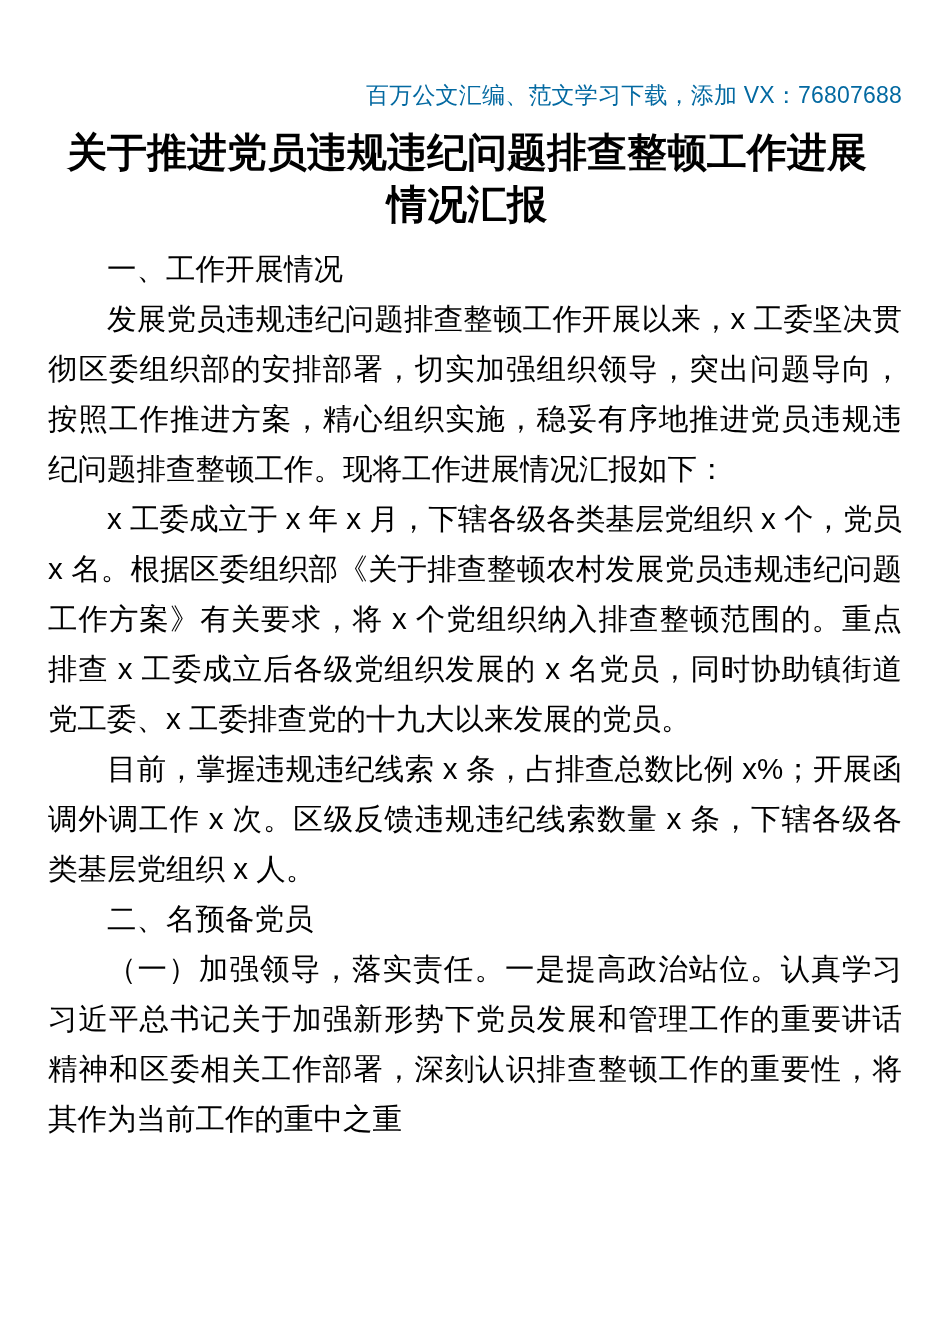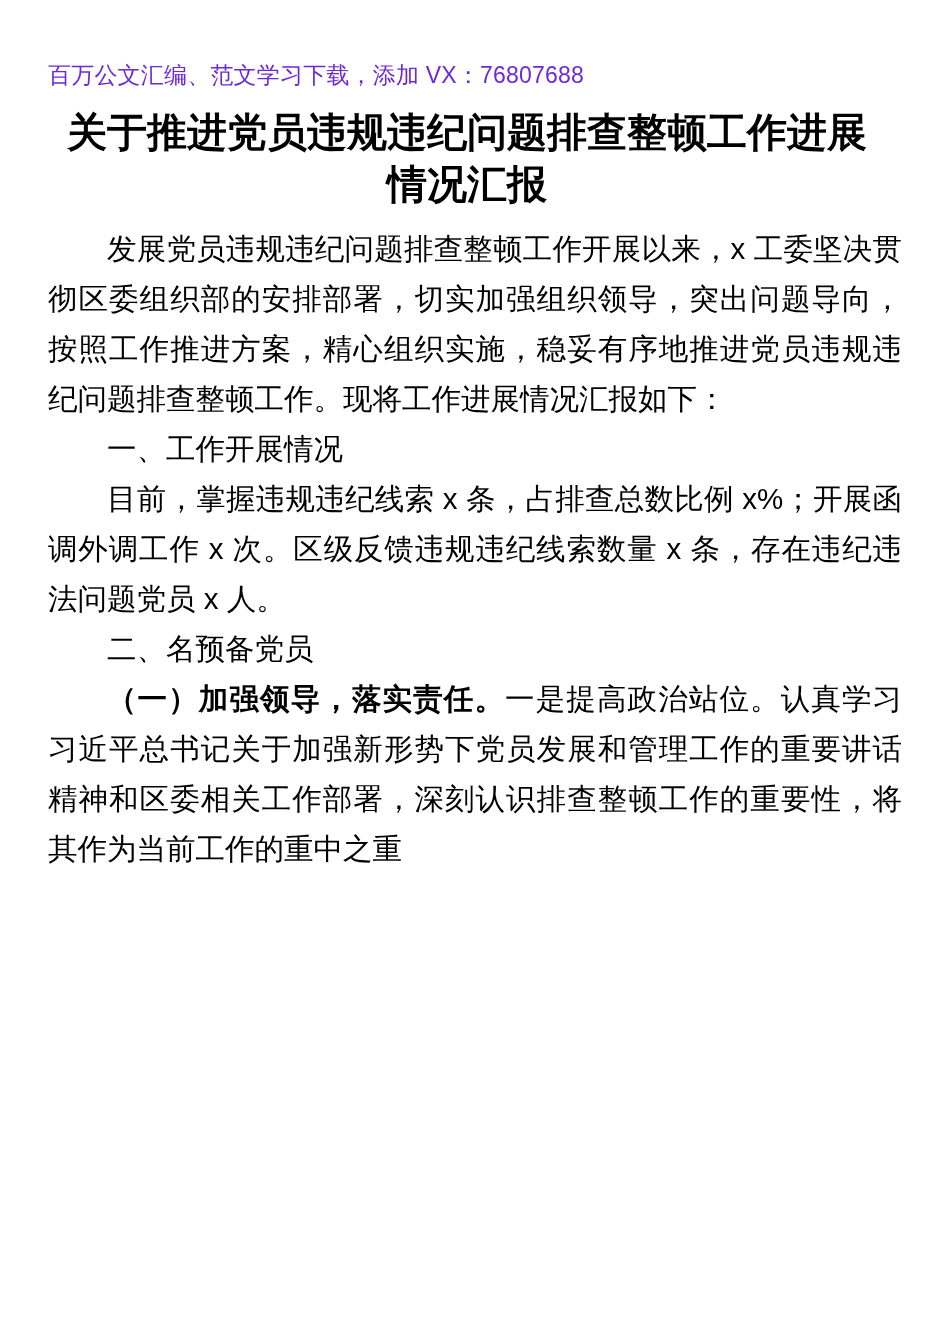--- a/index.html
+++ b/index.html
@@ -16,23 +16,23 @@
     -webkit-font-smoothing: antialiased;
   }
   .page {
     position: relative;
     width: 950px;
     height: 1344px;
     box-sizing: border-box;
     padding: 0 48px;
   }
   .promo-banner {
-    margin-top: 60px;
-    text-align: left;
-    color: #6d28d9;
+    margin-top: 80px;
+    text-align: right;
+    color: #0369a1;
     font-size: 23px;
     font-weight: 400;
     line-height: 30px;
     letter-spacing: 0.2px;
     white-space: nowrap;
   }
   .doc-title {
     margin: 16px 16px 0 0;
     text-align: center;
     font-size: 40px;
@@ -47,40 +47,41 @@
     margin: 0;
     font-size: 29.5px;
     line-height: 50px;
     text-align: justify;
     text-justify: inter-ideograph;
     text-indent: 2em;
     letter-spacing: 0px;
     word-break: break-all;
   }
   .b {
-    font-weight: 700;
+    font-weight: 400;
   }
 </style>
 </head>
 <body>
 
 <div class="page">
 
   <div class="promo-banner">百万公文汇编、范文学习下载，添加 VX：76807688</div>
 
   <h1 class="doc-title">关于推进党员违规违纪问题排查整顿工作进展情况汇报</h1>
 
   <div class="body-block">
 
+    <p class="para">一、工作开展情况</p>
+
     <p class="para">发展党员违规违纪问题排查整顿工作开展以来，x 工委坚决贯彻区委组织部的安排部署，切实加强组织领导，突出问题导向，按照工作推进方案，精心组织实施，稳妥有序地推进党员违规违纪问题排查整顿工作。现将工作进展情况汇报如下：</p>
 
-    <p class="para">一、工作开展情况</p>
+    <p class="para">x 工委成立于 x 年 x 月，下辖各级各类基层党组织 x 个，党员 x 名。根据区委组织部《关于排查整顿农村发展党员违规违纪问题工作方案》有关要求，将 x 个党组织纳入排查整顿范围的。重点排查 x 工委成立后各级党组织发展的 x 名党员，同时协助镇街道党工委、x 工委排查党的十九大以来发展的党员。</p>
 
 
-
-    <p class="para">目前，掌握违规违纪线索 x 条，占排查总数比例 x%；开展函调外调工作 x 次。区级反馈违规违纪线索数量 x 条，存在违纪违法问题党员 x 人。</p>
+    <p class="para">目前，掌握违规违纪线索 x 条，占排查总数比例 x%；开展函调外调工作 x 次。区级反馈违规违纪线索数量 x 条，下辖各级各类基层党组织 x 人。</p>
 
     <p class="para">二、名预备党员</p>
 
     <p class="para"><span class="b">（一）加强领导，落实责任。</span><span>一是提高政治站位。认真学习习近平总书记关于加强新形势下党员发展和管理工作的重要讲话精神和区委相关工作部署，深刻认识排查整顿工作的重要性，将其作为当前工作的重中之重</span></p>
 
   </div>
 </div>
 
 </body></html>

